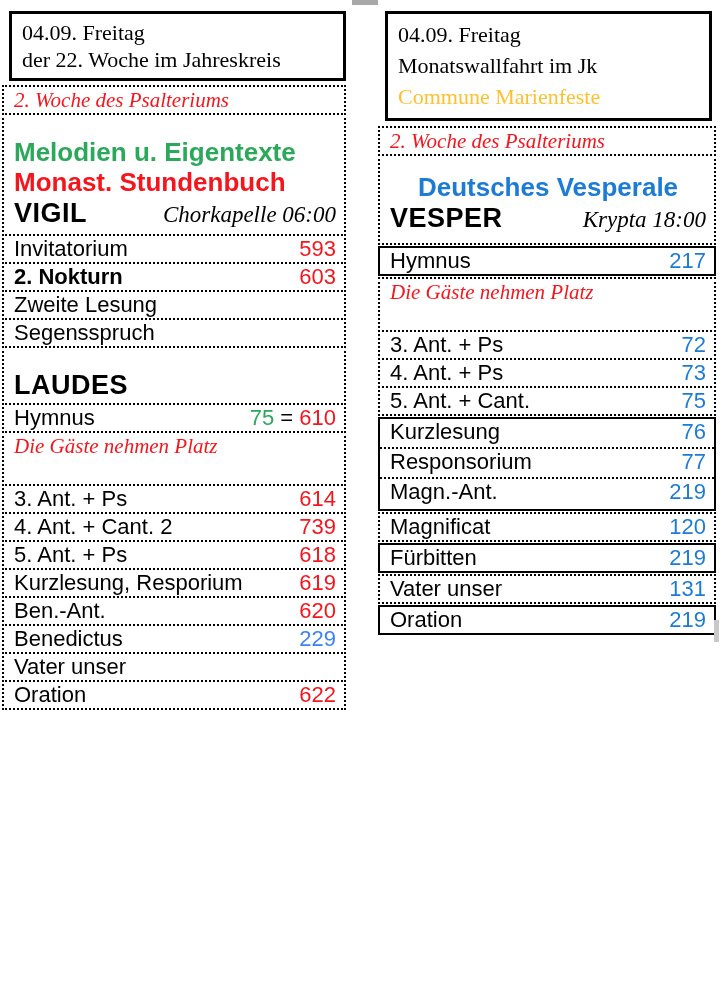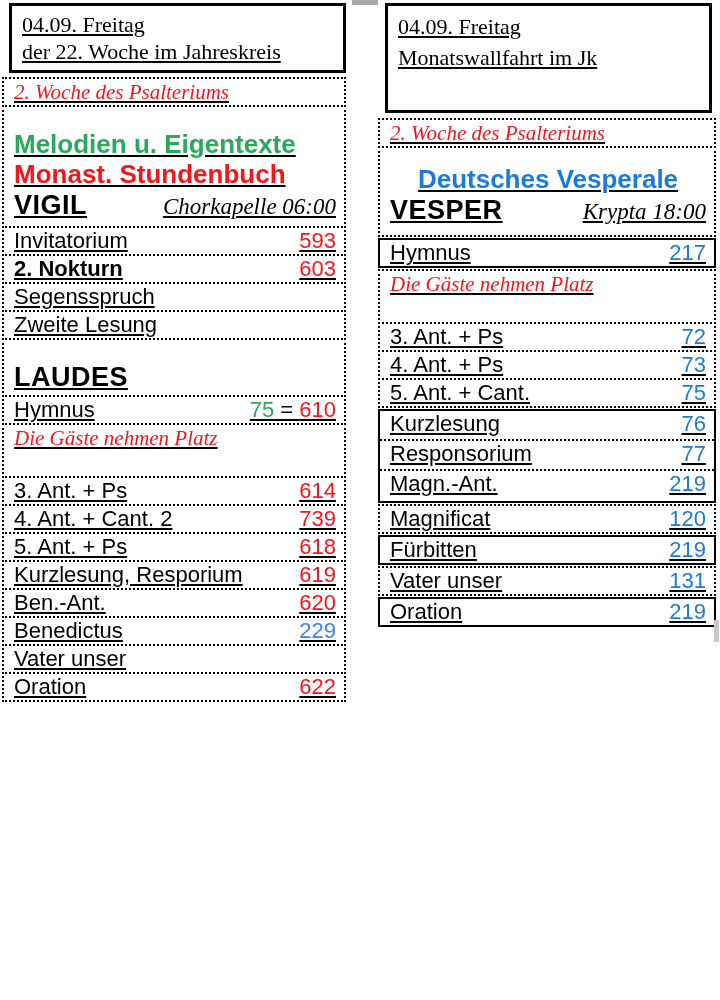--- a/index.html
+++ b/index.html
@@ -1,20 +1,20 @@
 <!DOCTYPE html>
 <html><head>
 <meta charset="utf-8">
 <style>
   html,body{margin:0;padding:0;}
   body{
     width:720px;height:1000px;background:#ffffff;position:relative;
     font-family:"Liberation Sans",sans-serif;color:#000;overflow:hidden;
   }
-  .col{position:absolute;top:3px;text-decoration:underline;}
+  .col{position:absolute;top:11px;}
   .col-left{left:2px;width:344px;}
   .col-right{left:378px;width:338px;}
 
   .header-box{
     border:3px solid #000;box-sizing:border-box;background:#fff;
     padding:5px 8px 4px 10px;margin-left:7px;
   }
   .col-left .header-box{height:70px;}
   .col-right .header-box{height:110px;margin-right:4px;}
   .hdr-line{font-family:"Liberation Serif",serif;font-size:22px;line-height:27px;white-space:nowrap;}
@@ -84,25 +84,25 @@
     </div>
     <div class="cell c-row">
       <span class="row-label">Invitatorium</span>
       <span class="row-value"><span style="color: rgb(245, 22, 29);">593</span></span>
     </div>
     <div class="cell c-row">
       <span class="row-label bold">2. Nokturn</span>
       <span class="row-value"><span style="color: rgb(245, 22, 29);">603</span></span>
     </div>
     <div class="cell c-row">
+      <span class="row-label">Zweite Lesung</span>
+      <span class="row-value"></span>
+    </div>
+    <div class="cell c-row">
       <span class="row-label">Segensspruch</span>
-      <span class="row-value"></span>
-    </div>
-    <div class="cell c-row">
-      <span class="row-label">Zweite Lesung</span>
       <span class="row-value"></span>
     </div>
     <div class="cell c-office">
       <span class="office">LAUDES</span>
     </div>
     <div class="cell c-row">
       <span class="row-label">Hymnus</span>
       <span class="row-value"><span style="color: rgb(43, 169, 91);">75</span><span style="color: rgb(0, 0, 0);"> = </span><span style="color: rgb(245, 22, 29);">610</span></span>
     </div>
     <div class="cell c-row2">
@@ -144,20 +144,21 @@
     </div>
     <div class="cell c-row">
       <span class="row-label">Oration</span>
       <span class="row-value"><span style="color: rgb(245, 22, 29);">622</span></span>
     </div>
   </div>
 <div class="col col-right">
     <div class="header-box">
       <div class="hdr-line" style="color: rgb(0, 0, 0);">04.09. Freitag</div>
       <div class="hdr-line" style="color: rgb(0, 0, 0);">Monatswallfahrt im Jk</div>
+      <div class="hdr-line" style="color: rgb(255, 192, 46);">Commune Marienfeste</div>
     </div>
     <div class="cell c-note first">
       <span class="note-text" style="color: rgb(245, 22, 29);">2. Woche des Psalteriums</span>
     </div>
     <div class="cell c-title">
       <div class="t-line" style="color: rgb(28, 124, 213);">Deutsches Vesperale</div>
       <div class="office-row">
         <span class="office">VESPER</span>
         <span class="place">Krypta 18:00</span>
       </div>

